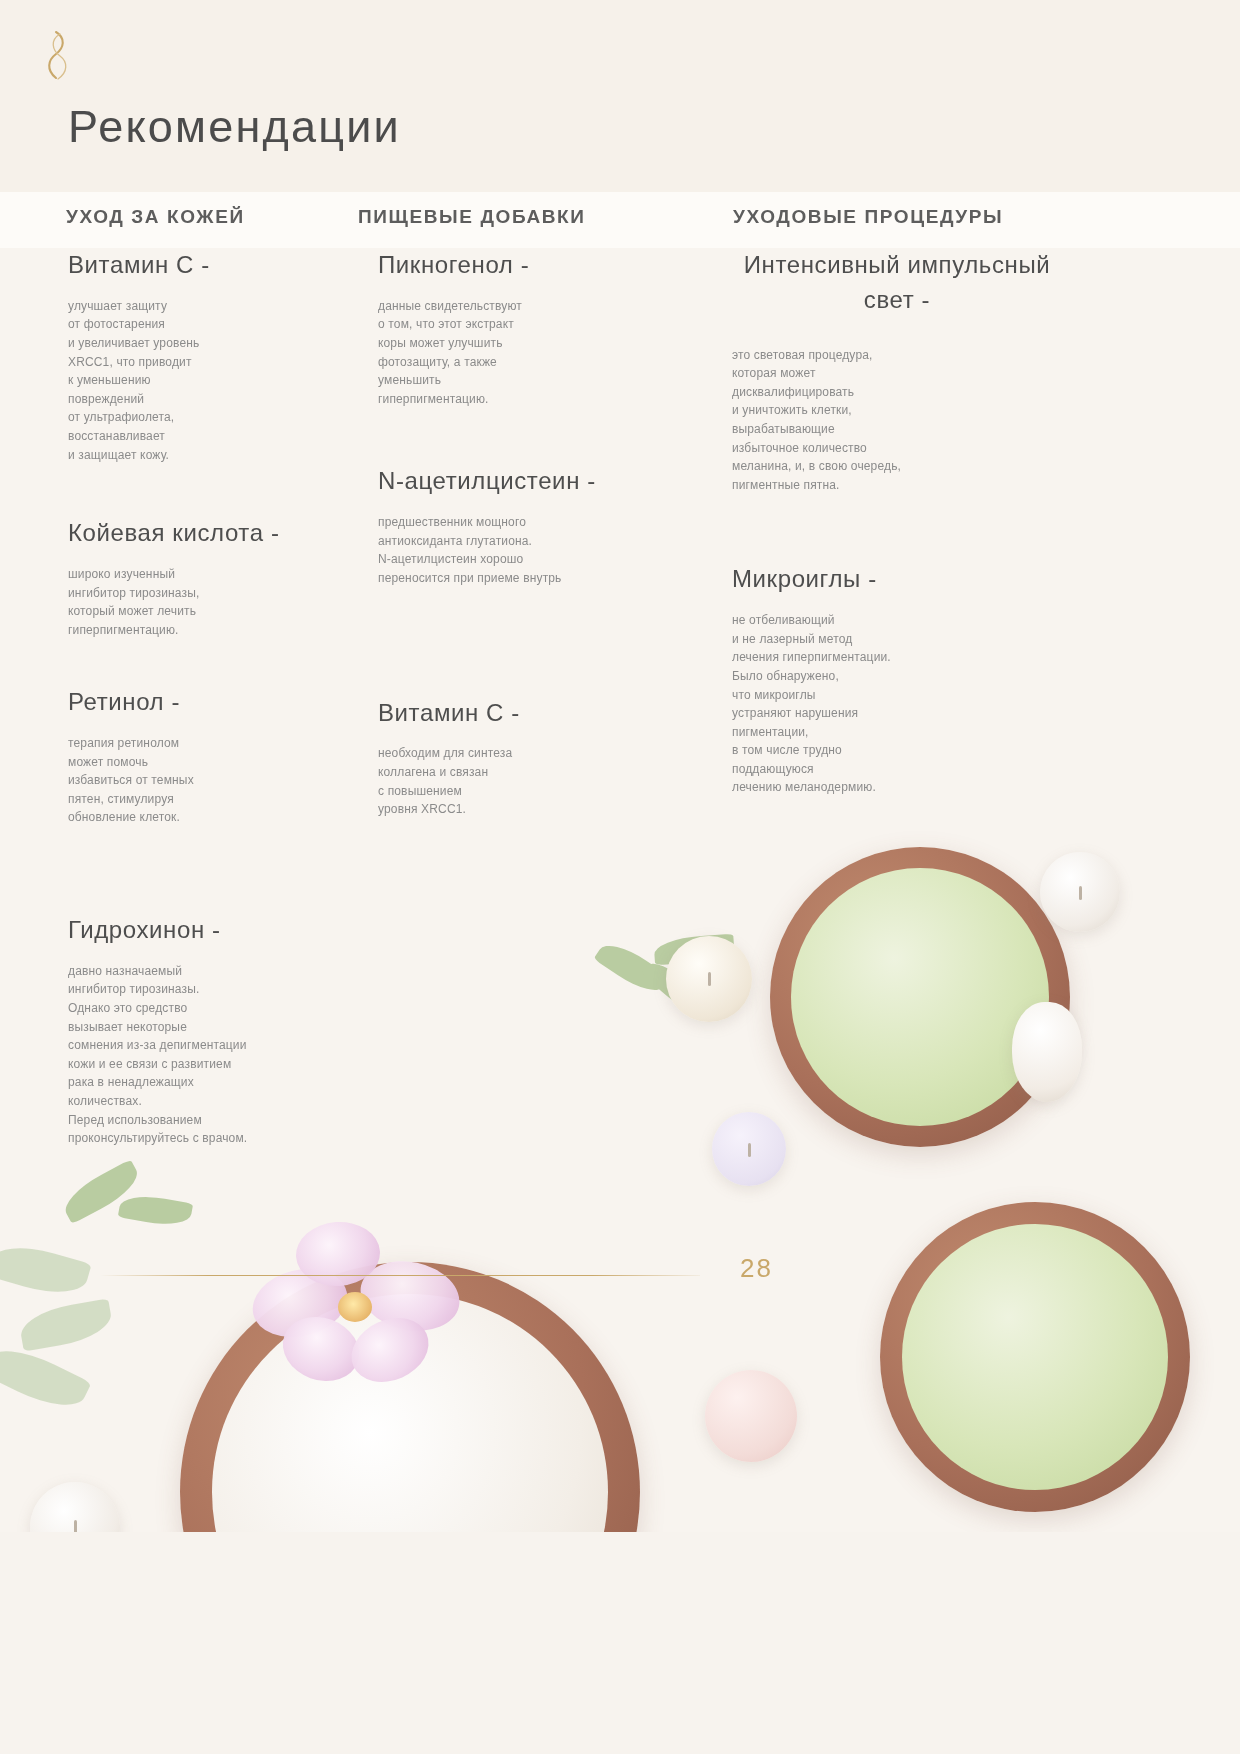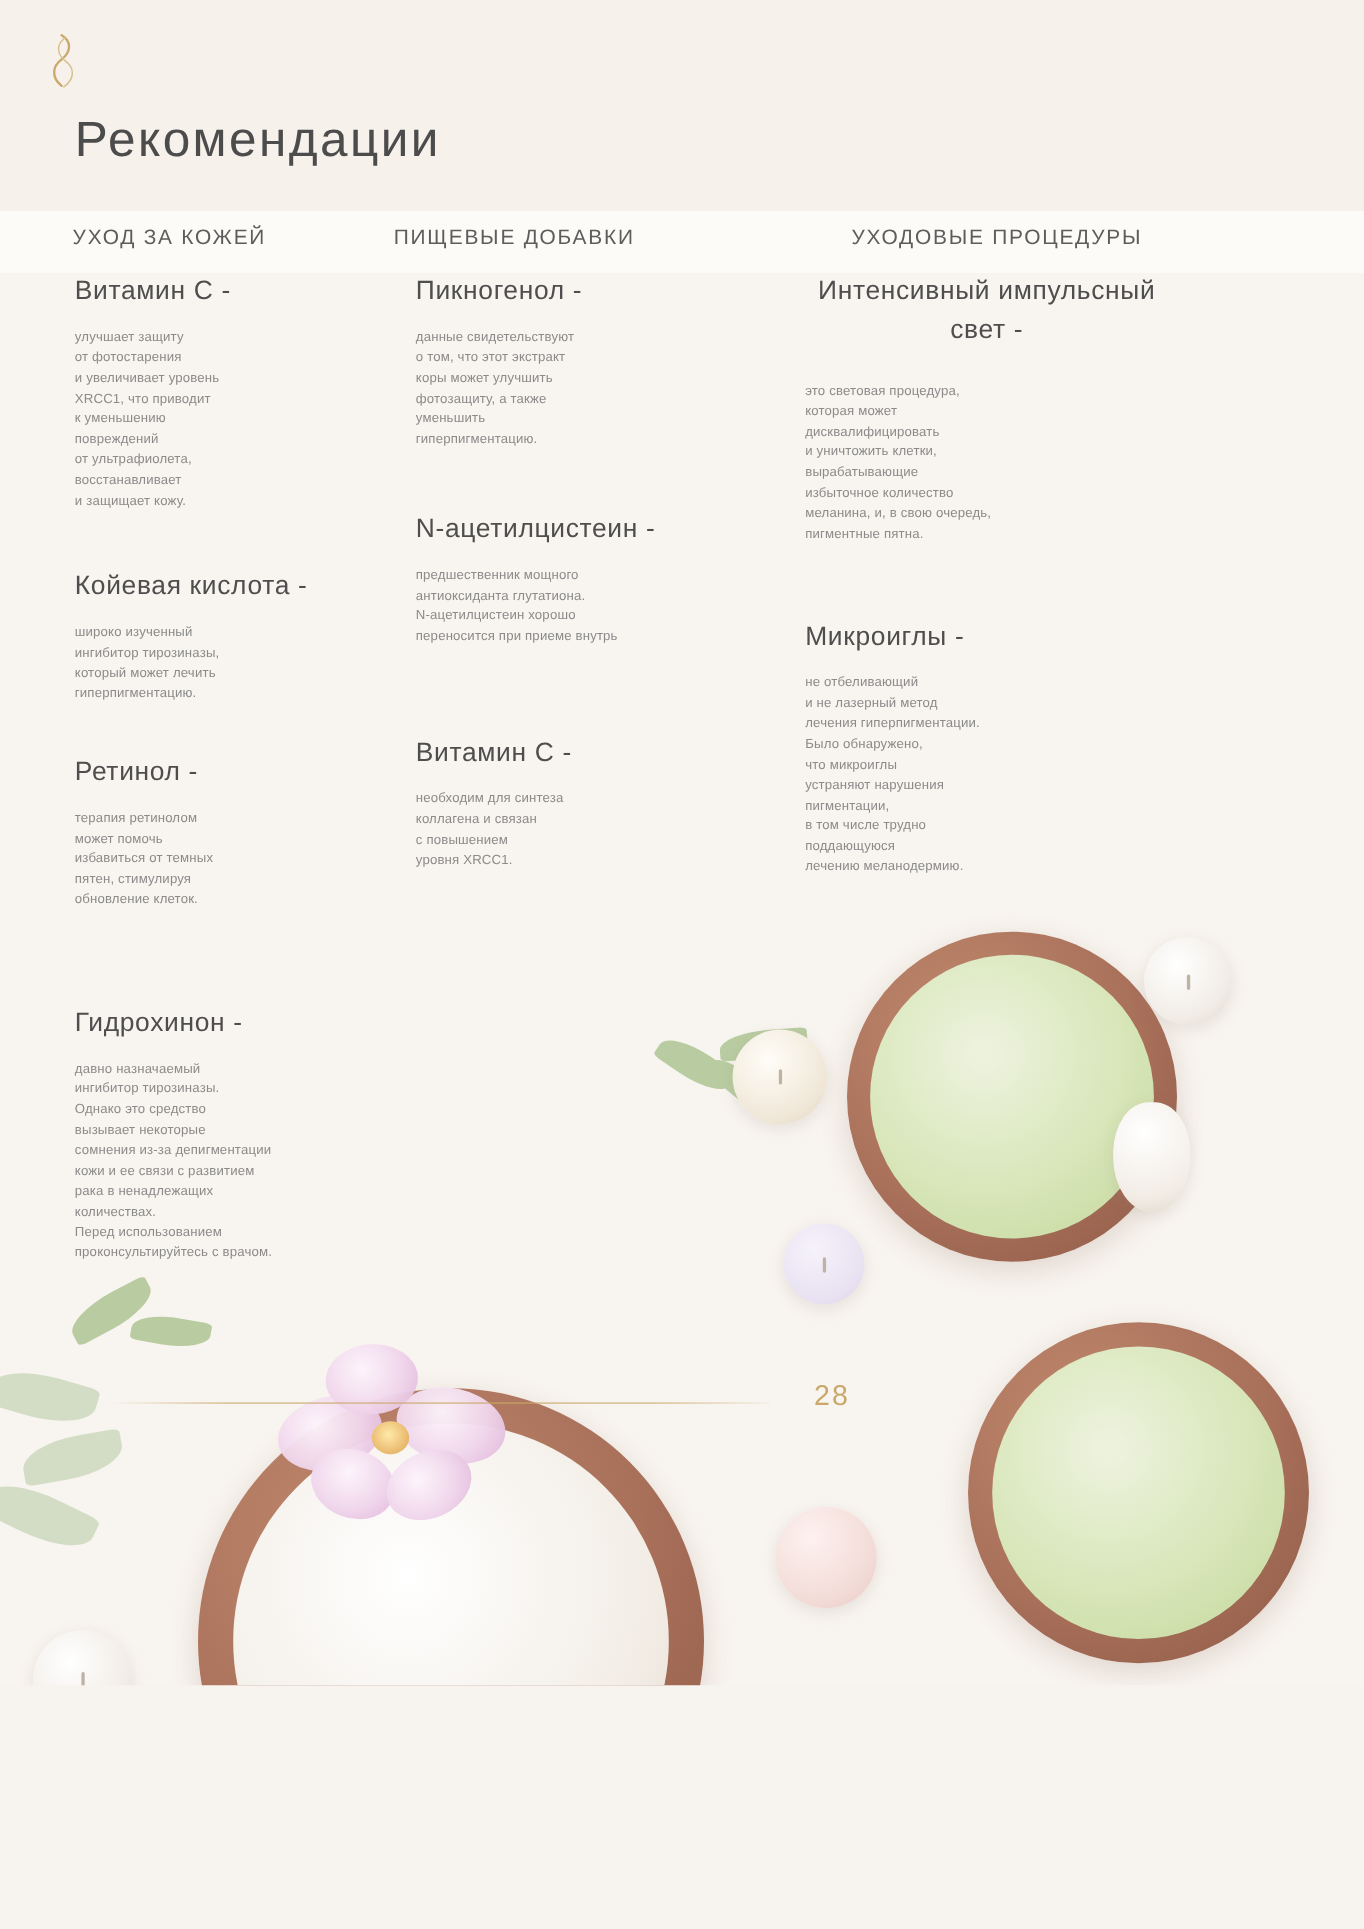--- a/index.html
+++ b/index.html
@@ -57,28 +57,28 @@
     left: 0; top: 192px;
     width: 1240px;
     height: 56px;
     background: #fdfbf8;
   }
 
   .tab {
     position: absolute;
     top: 14px;
     font-size: 19px;
-    font-weight: 400;
+    font-weight: 700;
     letter-spacing: 1.6px;
     color: #5d5d5d;
     white-space: nowrap;
   }
   .tab.t0 { left: 66px; }
   .tab.t1 { left: 358px; }
-  .tab.t2 { left: 774px; }
+  .tab.t2 { left: 733px; }
 
   
   .leafgroup { position: absolute; pointer-events: none; }
   .leafgroup.right { right: -10px; top: 470px; }
   .leafgroup.left { left: -20px; top: 1230px; }
 
   .leaf {
     position: absolute;
     background: #cdd8bd;
     border-radius: 60% 10% 60% 10%;
@@ -216,21 +216,21 @@
     letter-spacing: .15px;
     white-space: pre-line;
   }
 
   
   .col.c0 .entry.e0 { margin-bottom: 52px; }
   .col.c0 .entry.e1 { margin-bottom: 46px; }
   .col.c0 .entry.e2 { margin-bottom: 86px; }
 
   .col.c1 .entry.e0 { margin-bottom: 56px; }
-  .col.c1 .entry.e1 { margin-bottom: 80px; }
+  .col.c1 .entry.e1 { margin-bottom: 108px; }
 
   .col.c2 .entry.e0 { margin-bottom: 68px; }
   .col.c2 .entry.e0 h3 { margin-bottom: 28px; text-align: center; }
 
   
   .footer-rule {
     position: absolute;
     left: 100px;
     bottom: 256px;
     width: 600px;

